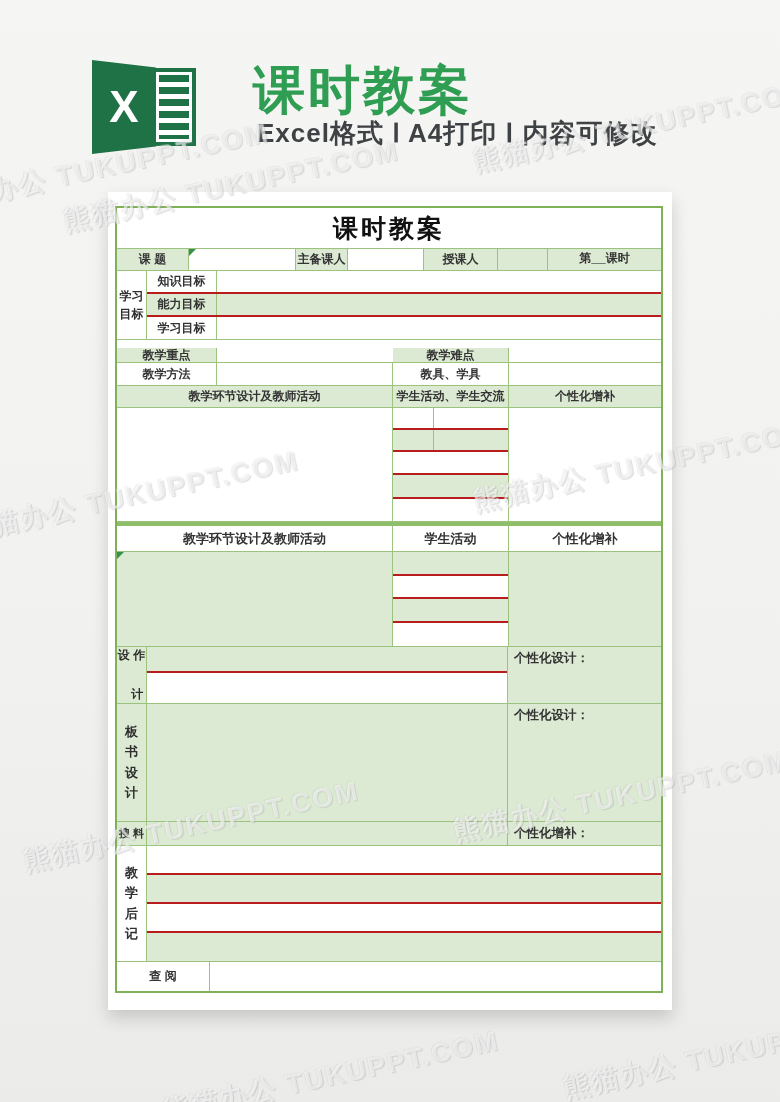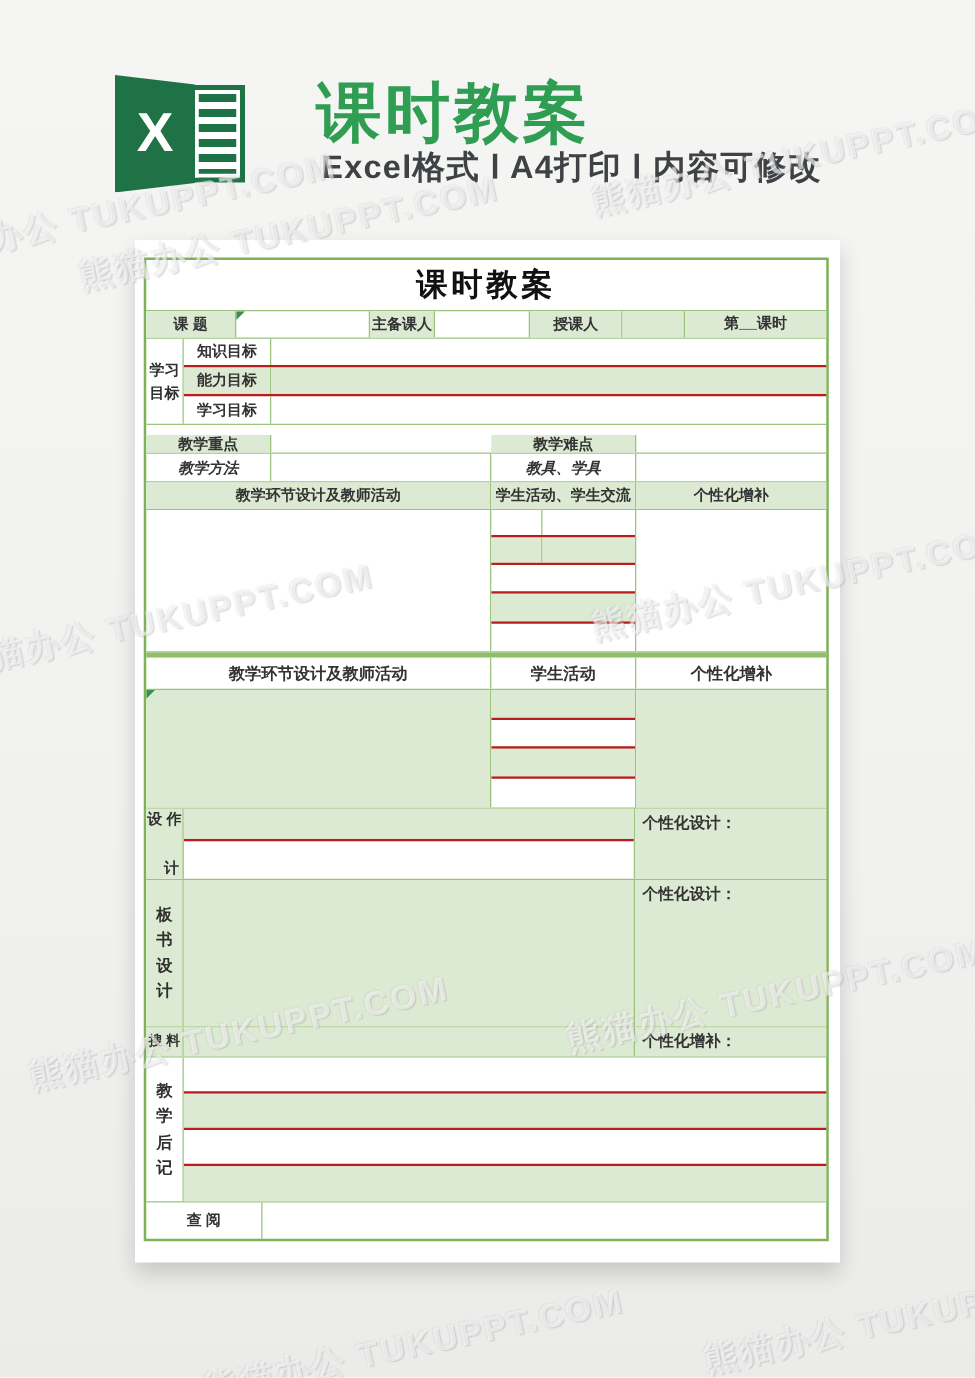--- a/index.html
+++ b/index.html
@@ -151,21 +151,21 @@
       </div>
     </div>
 
     <div class="band" style="height:23px;align-items:flex-end;">
       <div class="c g lbl" style="width:100px;">教学重点</div>
       <div class="c g" style="width:176px;"></div>
       <div class="c g lbl" style="width:116px;">教学难点</div>
       <div class="c g last" style="flex:1;"></div>
     </div>
 
-    <div class="band" style="height:23px;font-style:italic;">
+    <div class="band" style="height:23px;">
       <div class="c lbl" style="width:100px;">教学方法</div>
       <div class="c" style="width:176px;"></div>
       <div class="c lbl" style="width:116px;">教具、学具</div>
       <div class="c last" style="flex:1;"></div>
     </div>
 
     <div class="band" style="height:22px;">
       <div class="c g lbl" style="width:276px;">教学环节设计及教师活动</div>
       <div class="c g lbl" style="width:116px;">学生活动、学生交流</div>
       <div class="c g lbl last" style="flex:1;">个性化增补</div>

